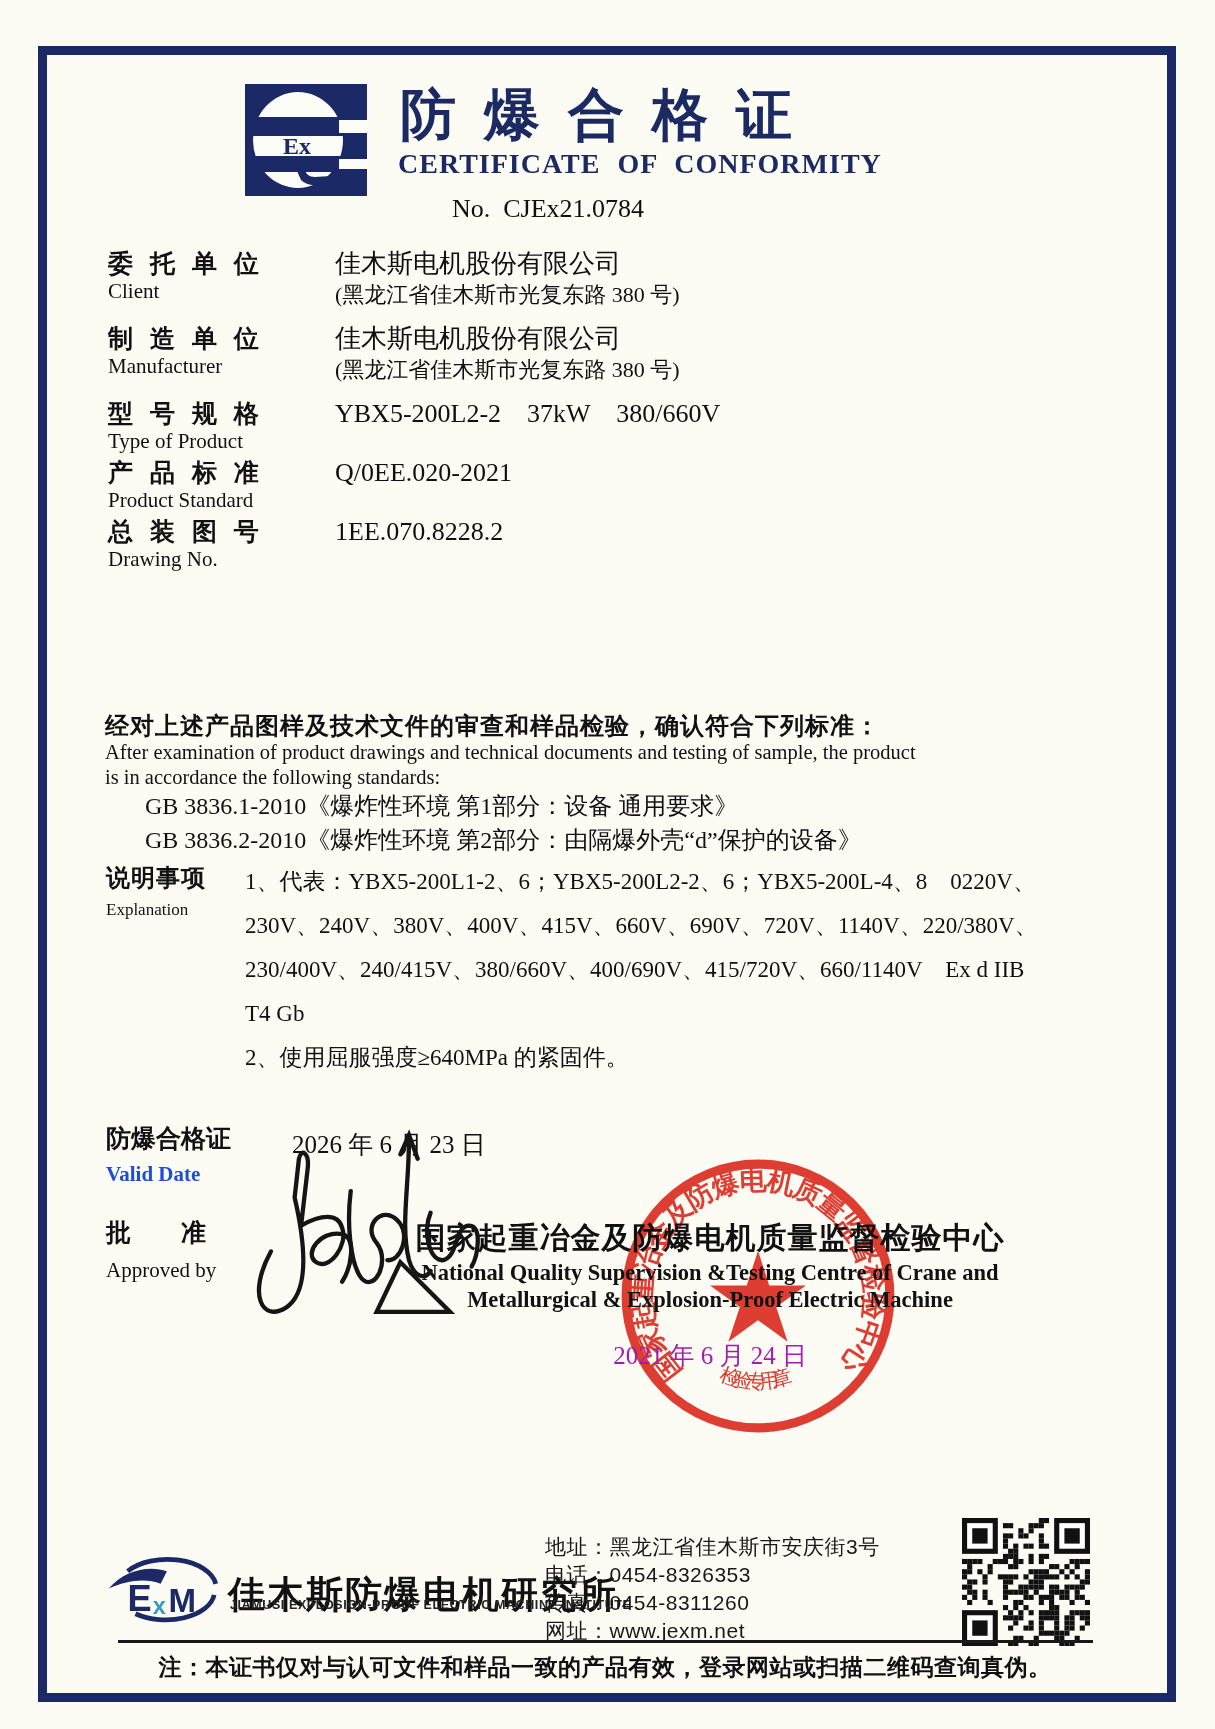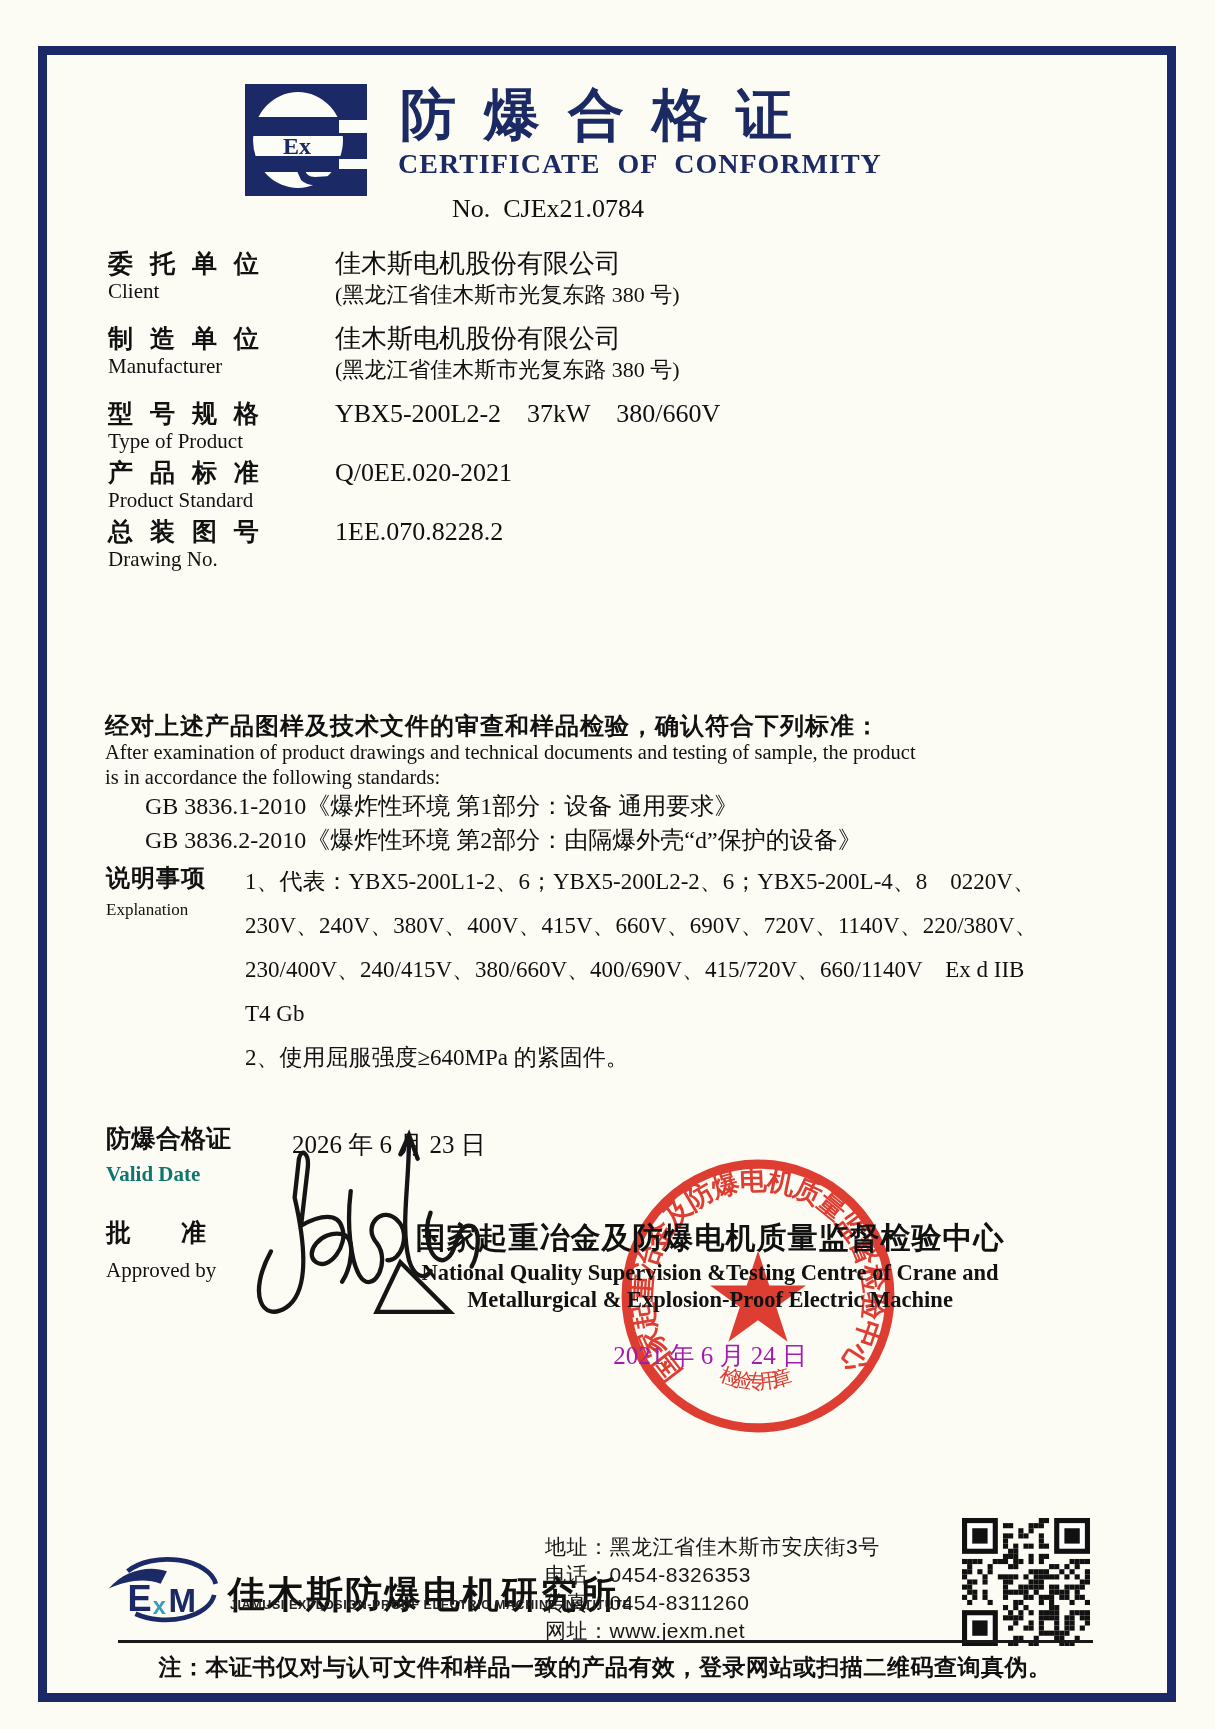--- a/index.html
+++ b/index.html
@@ -34,21 +34,21 @@
   .standard-line{font-size:24px;line-height:34px;color:#101010;}
   
   .exp-label{left:106px;top:862px;}
   .exp-label .cn{font-size:24px;font-weight:700;letter-spacing:1px;color:#111;}
   .exp-label .en{font-size:17px;margin-top:6px;color:#111;}
   .exp-lines{left:245px;top:860px;width:850px;}
   .exp-line{font-size:23px;line-height:44px;color:#101010;white-space:nowrap;}
   
   .valid-label{left:106px;top:1122px;}
   .valid-label .cn{font-size:25px;font-weight:700;color:#111;}
-  .valid-label .en{font-size:21px;font-weight:700;margin-top:7px;color:#0f766e;}
+  .valid-label .en{font-size:21px;font-weight:700;margin-top:7px;color:#1d4ed8;}
   .valid-value{left:292px;top:1128px;font-size:25px;color:#101010;}
   .appr-label{left:106px;top:1216px;}
   .appr-label .cn{font-size:25px;font-weight:700;color:#111;white-space:pre;}
   .appr-label .en{font-size:21px;margin-top:9px;color:#111;}
   .signature{left:228px;top:1122px;z-index:3;}
   
   .stamp{left:612px;top:1150px;z-index:1;opacity:.88;mix-blend-mode:multiply;}
   .authority{left:380px;top:1218px;width:660px;text-align:center;z-index:2;}
   .auth-cn{font-size:30px;font-weight:700;letter-spacing:1px;color:#111;white-space:nowrap;}
   .auth-en{font-size:22.5px;font-weight:700;line-height:27px;font-family:"Liberation Serif",serif;color:#111;}

